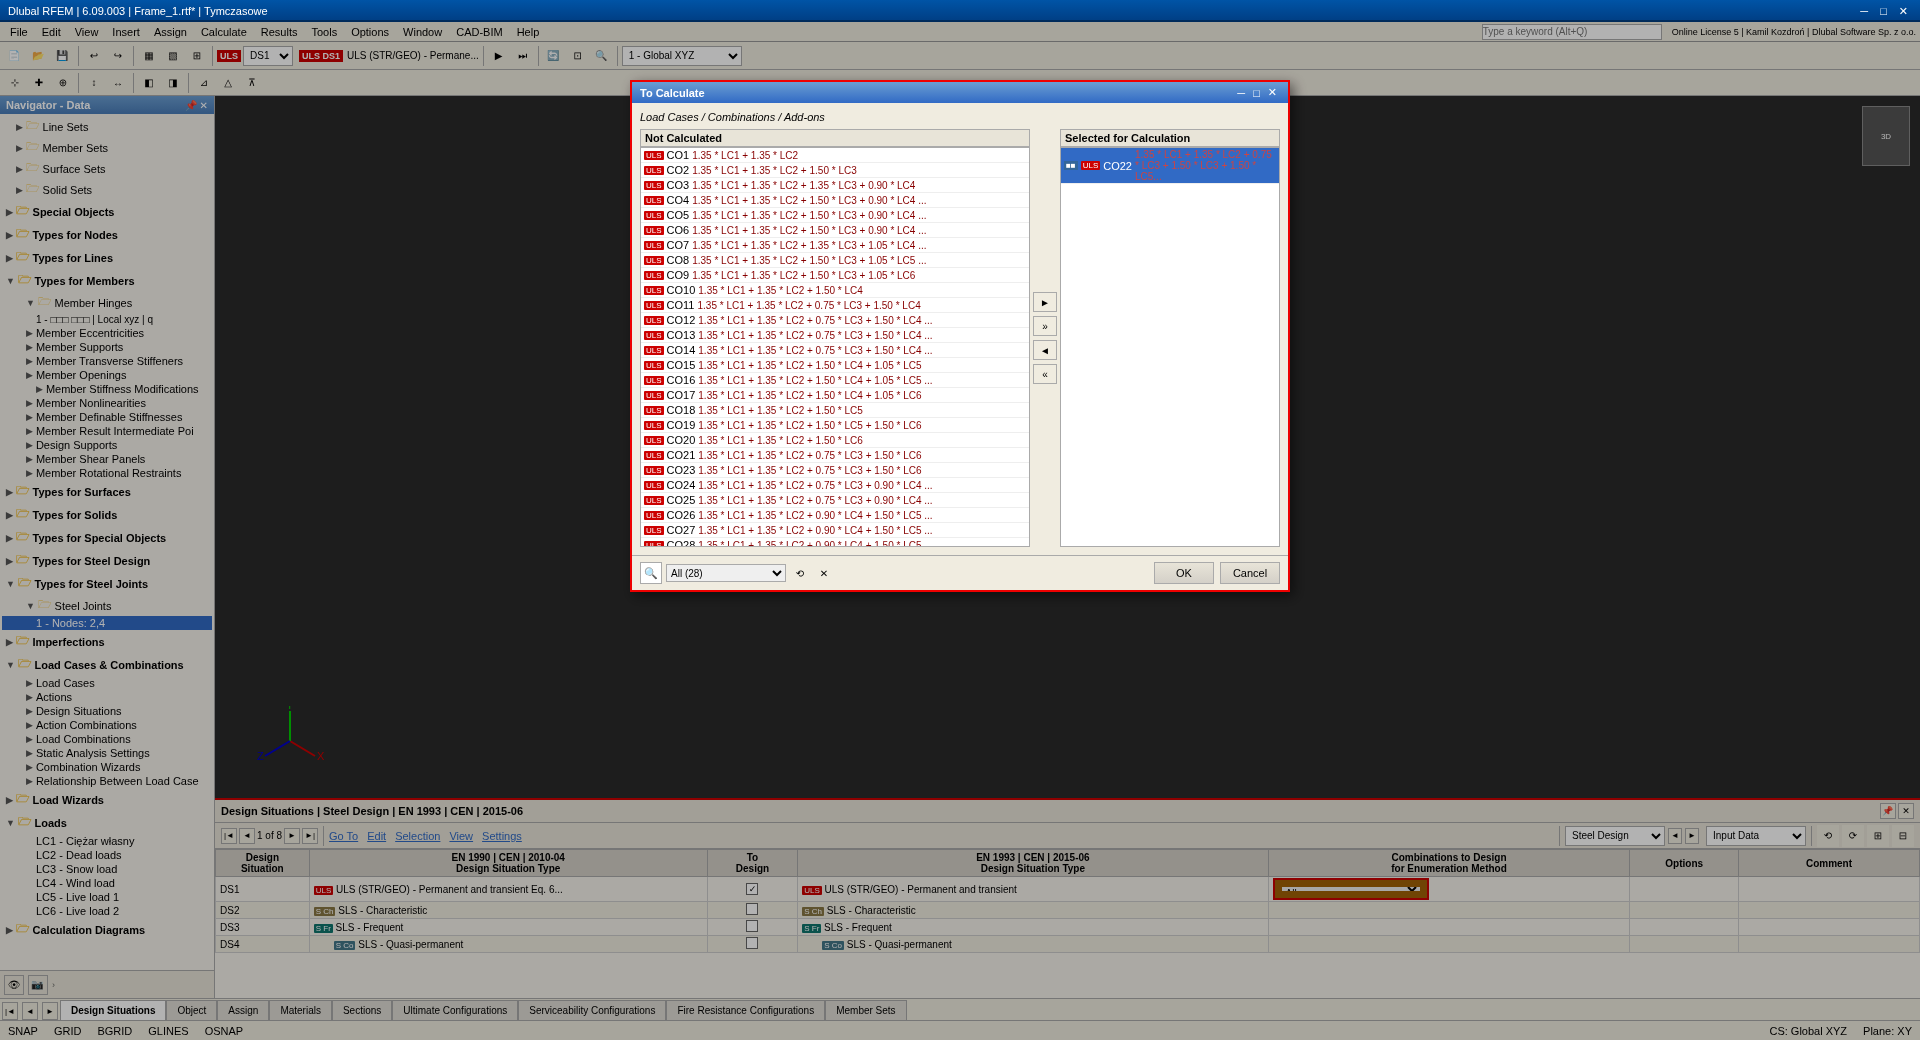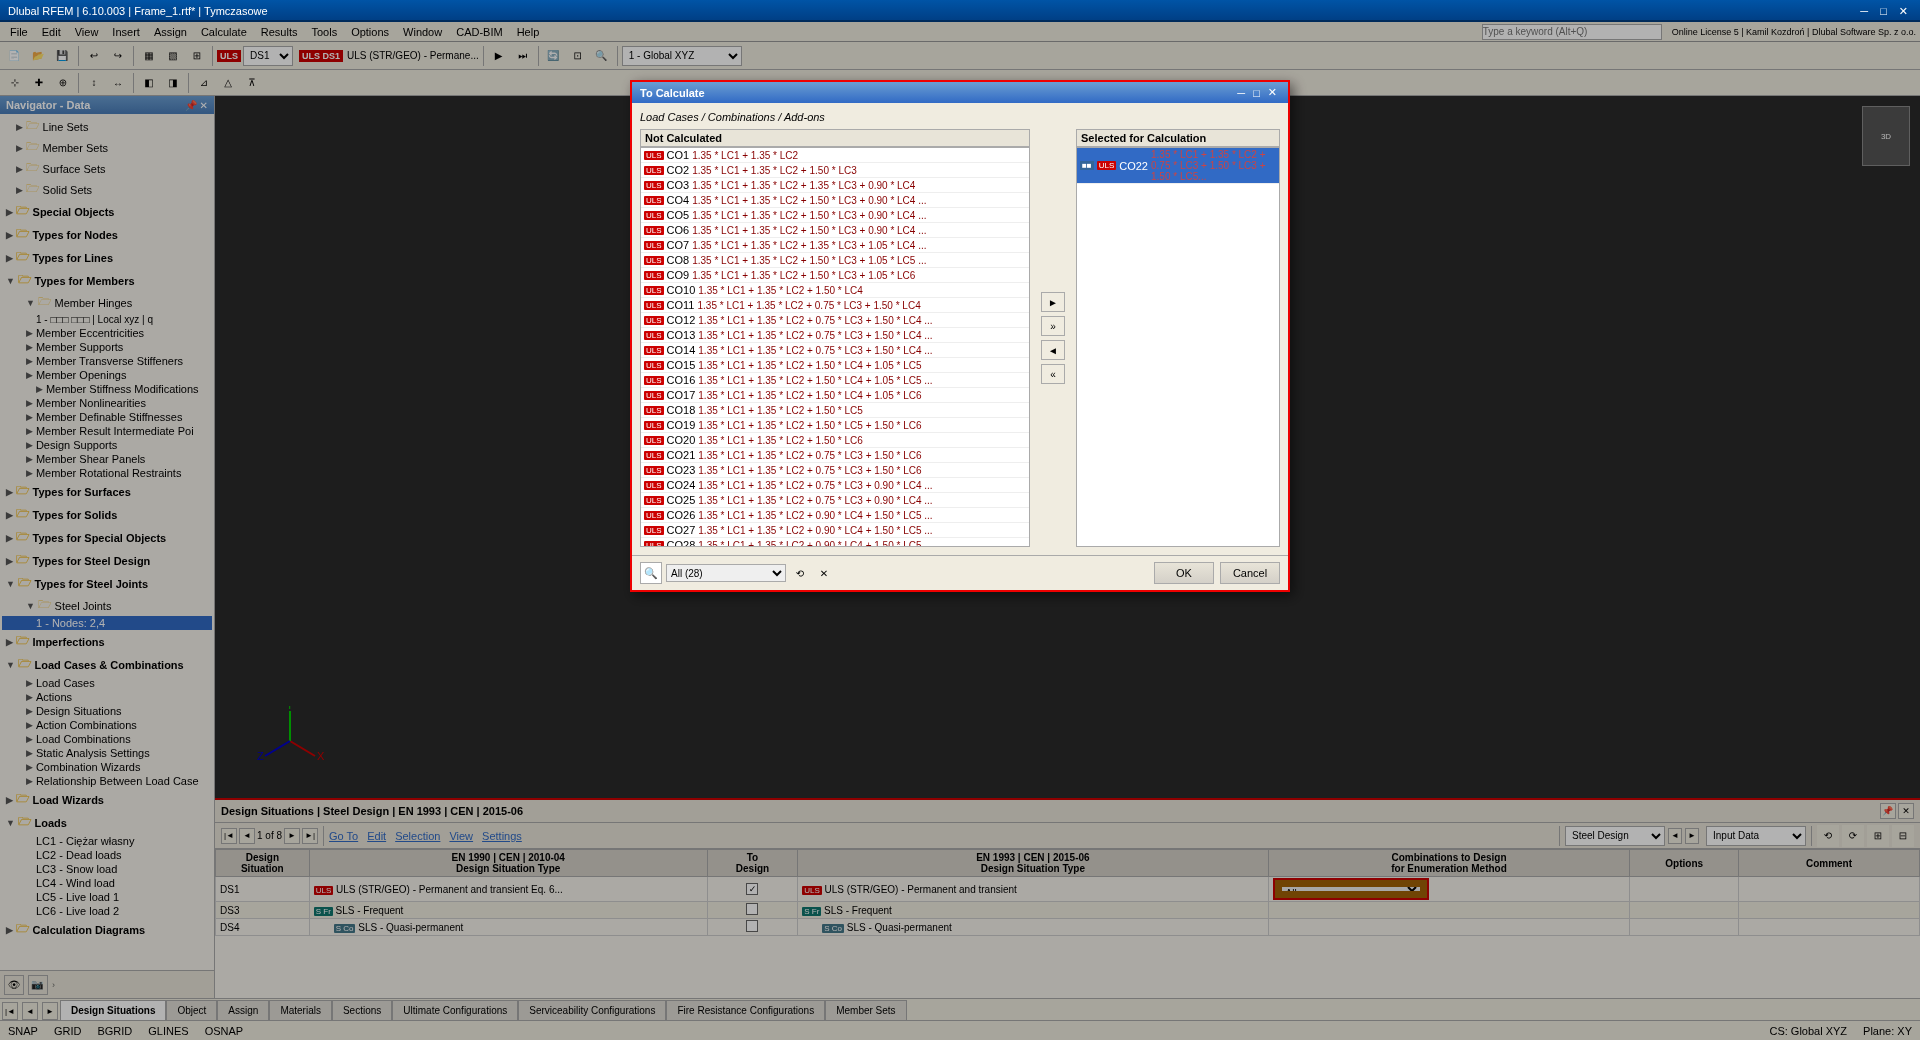--- a/index.html
+++ b/index.html
@@ -172,21 +172,21 @@
       padding: 4px 8px;
       font-size: 11px;
       font-weight: bold;
       display: flex;
       justify-content: space-between;
       align-items: center;
     }
     .modal-titlebar-btns { display: flex; gap: 2px; }
     .modal-titlebar-btn { background: none; border: none; color: white; cursor: pointer; font-size: 11px; padding: 0 3px; }
     .modal-body { padding: 8px; }
-    .calc-cols { display: flex; gap: 8px; }
+    .calc-cols { display: flex; gap: 0; }
     .calc-col { flex: 1; }
     .calc-col-header { font-size: 11px; font-weight: bold; padding: 2px 4px; background: #e8e4d8; border: 1px solid #aaa; }
     .calc-list { height: 400px; overflow-y: auto; border: 1px solid #aaa; background: white; }
     .calc-item { display: flex; align-items: center; padding: 1px 3px; gap: 3px; font-size: 10px; border-bottom: 1px solid #eee; cursor: pointer; }
     .calc-item-selected { background: #316ac5; color: white; }
     .calc-arrows { display: flex; flex-direction: column; justify-content: center; align-items: center; width: 30px; gap: 4px; padding: 4px 0; }
     .arrow-btn {
       width: 24px; height: 20px;
       background: #f0ece0;
       border: 1px solid #aaa;
@@ -297,21 +297,21 @@
     
     .uls-tag { background: #cc0000; color: white; font-size: 8px; padding: 0 2px; border-radius: 1px; display: inline-block; }
     .sch-tag { background: #887744; color: white; font-size: 8px; padding: 0 2px; border-radius: 1px; display: inline-block; }
     .sfr-tag { background: #0f766e; color: white; font-size: 8px; padding: 0 2px; border-radius: 1px; display: inline-block; }
     .sco-tag { background: #447788; color: white; font-size: 8px; padding: 0 2px; border-radius: 1px; display: inline-block; margin-left: 20px; }
   </style>
 </head>
 <body>
 
 <div class="title-bar">
-  <span>Dlubal RFEM | 6.10.003 | Frame_1.rtf* | Tymczasowe</span>
+  <span>Dlubal RFEM | 6.09.003 | Frame_1.rtf* | Tymczasowe</span>
   <div class="title-bar-right">
     <button class="title-btn">─</button>
     <button class="title-btn">□</button>
     <button class="title-btn">✕</button>
   </div>
 </div>
 
 <div class="menu-bar">
   <span class="menu-item">File</span>
   <span class="menu-item">Edit</span>
@@ -534,20 +534,37 @@
                 <div class="combo-box-full">
                   <select class="combo-dropdown">
                     <option>All</option>
                   </select>
                 </div>
               </td>
               <td></td>
               <td></td>
             </tr>
             <tr class="ds-row">
+              <td>DS2</td>
+              <td>
+                <span class="sch-tag">S Ch</span>
+                SLS - Characteristic
+              </td>
+              <td style="text-align:center;">
+                <span class="checkbox"></span>
+              </td>
+              <td>
+                <span class="sch-tag">S Ch</span>
+                SLS - Characteristic
+              </td>
+              <td></td>
+              <td></td>
+              <td></td>
+            </tr>
+            <tr class="ds-row">
               <td>DS3</td>
               <td>
                 <span class="sfr-tag">S Fr</span>
                 SLS - Frequent
               </td>
               <td style="text-align:center;">
                 <span class="checkbox"></span>
               </td>
               <td>
                 <span class="sfr-tag">S Fr</span>

